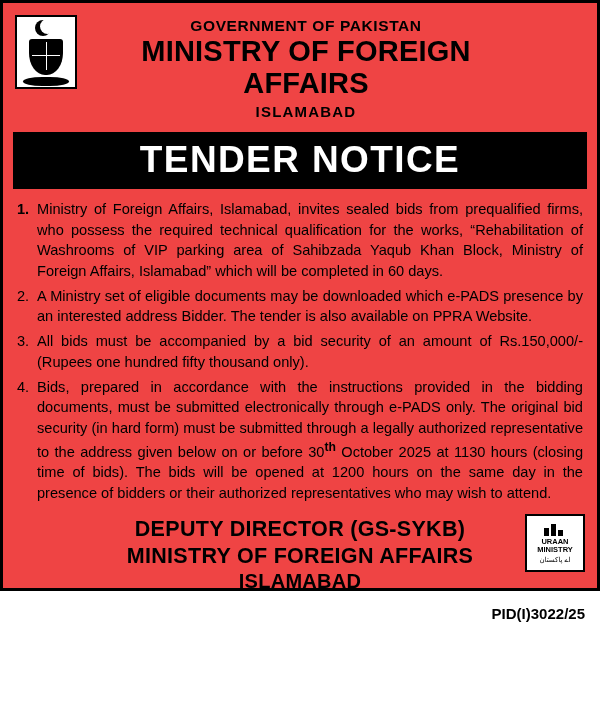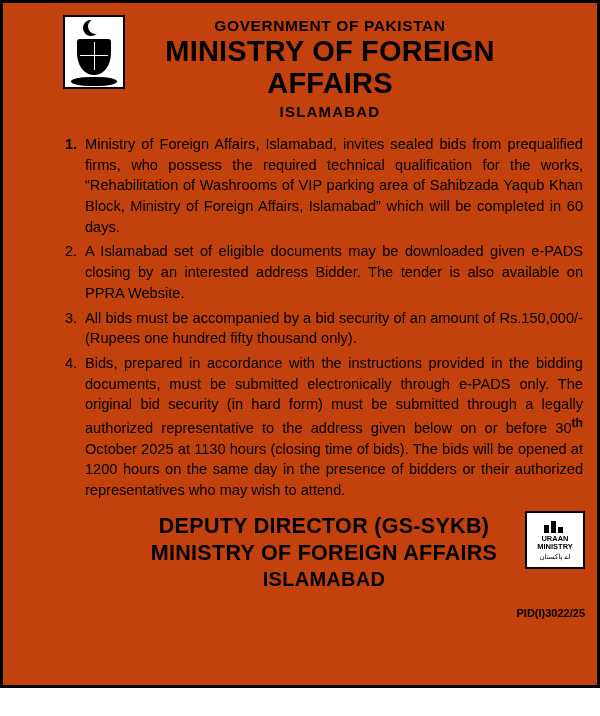--- a/index.html
+++ b/index.html
@@ -10,25 +10,24 @@
     width: 600px;
     height: 716px;
     background: #ffffff;
     font-family: "Liberation Sans", sans-serif;
     color: #000000;
     overflow: hidden;
   }
   .page {
     position: relative;
     width: 600px;
-    height: 688px;
-    background: #c2410c;
+    height: 591px;
+    background: #ef4444;
     box-sizing: border-box;
     border: 3px solid #000000;
-    padding-left: 48px;
   }
 
   
   .header {
     display: flex;
     align-items: flex-start;
     padding: 10px 12px 4px 12px;
   }
   .emblem {
     width: 62px;
@@ -225,21 +224,21 @@
   }
   .logo-urdu {
     font-size: 7px;
     margin-top: 1px;
     text-align: center;
   }
   .pid {
     position: absolute;
     right: 12px;
     bottom: 2px;
-    font-size: 11px;
+    font-size: 15px;
     font-weight: bold;
   }
 </style>
 </head>
 <body>
 
 <div class="page">
 
   <div class="header">
     <div class="emblem">
@@ -247,30 +246,33 @@
       <div class="shield"></div>
       <div class="scroll"></div>
     </div>
     <div class="header-text">
       <div class="gov-line">GOVERNMENT OF PAKISTAN</div>
       <div class="ministry-line">MINISTRY OF FOREIGN AFFAIRS</div>
       <div class="city-line">ISLAMABAD</div>
     </div>
   </div>
 
+  <div class="banner">
+    <div class="banner-title">TENDER NOTICE</div>
+  </div>
 
   <div class="body">
     <ol class="items" id="items-list">
         <li>
           <span class="num">1.</span>
           <span class="txt"><b>Ministry of Foreign Affairs, Islamabad</b><span>, invites sealed bids from </span><b>prequalified firms</b><span>, who possess the required technical qualification for the works, </span><b>“Rehabilitation of Washrooms of VIP parking area of Sahibzada Yaqub Khan  Block, Ministry of Foreign Affairs, Islamabad”</b><span> which will be completed in </span><b>60 days</b><span>.</span></span>
         </li>
         <li>
           <span class="num plain">2.</span>
-          <span class="txt"><span>A Islamabad set of </span><b>eligible documents</b><span> may be downloaded given </span><b>e-PADS closing</b><span> by an interested address Bidder. The tender is also available on </span><b>PPRA Website</b><span>.</span></span>
+          <span class="txt"><span>A Ministry set of </span><b>eligible documents</b><span> may be downloaded which </span><b>e-PADS presence</b><span> by an interested address Bidder. The tender is also available on </span><b>PPRA Website</b><span>.</span></span>
         </li>
         <li>
           <span class="num plain">3.</span>
           <span class="txt"><span>All bids must be accompanied by a </span><b>bid security</b><span> of an amount of </span><b>Rs.150,000/- (Rupees one hundred fifty thousand only)</b><span>.</span></span>
         </li>
         <li>
           <span class="num plain">4.</span>
           <span class="txt"><span>Bids, prepared in accordance with the instructions provided in the bidding documents, must be submitted </span><b>electronically through e-PADS only</b><span>. The </span><b>original bid security (in hard form)</b><span> must be submitted through a legally authorized representative to the address given below </span><b>on or before 30</b><sup style="font-weight: bold;">th</sup><b> October 2025 at 1130 hours</b><span> (closing time of bids). The bids will be </span><b>opened at 1200 hours on the same day</b><span> in the presence of bidders or their authorized representatives who may wish to attend.</span></span>
         </li>
       </ol>

